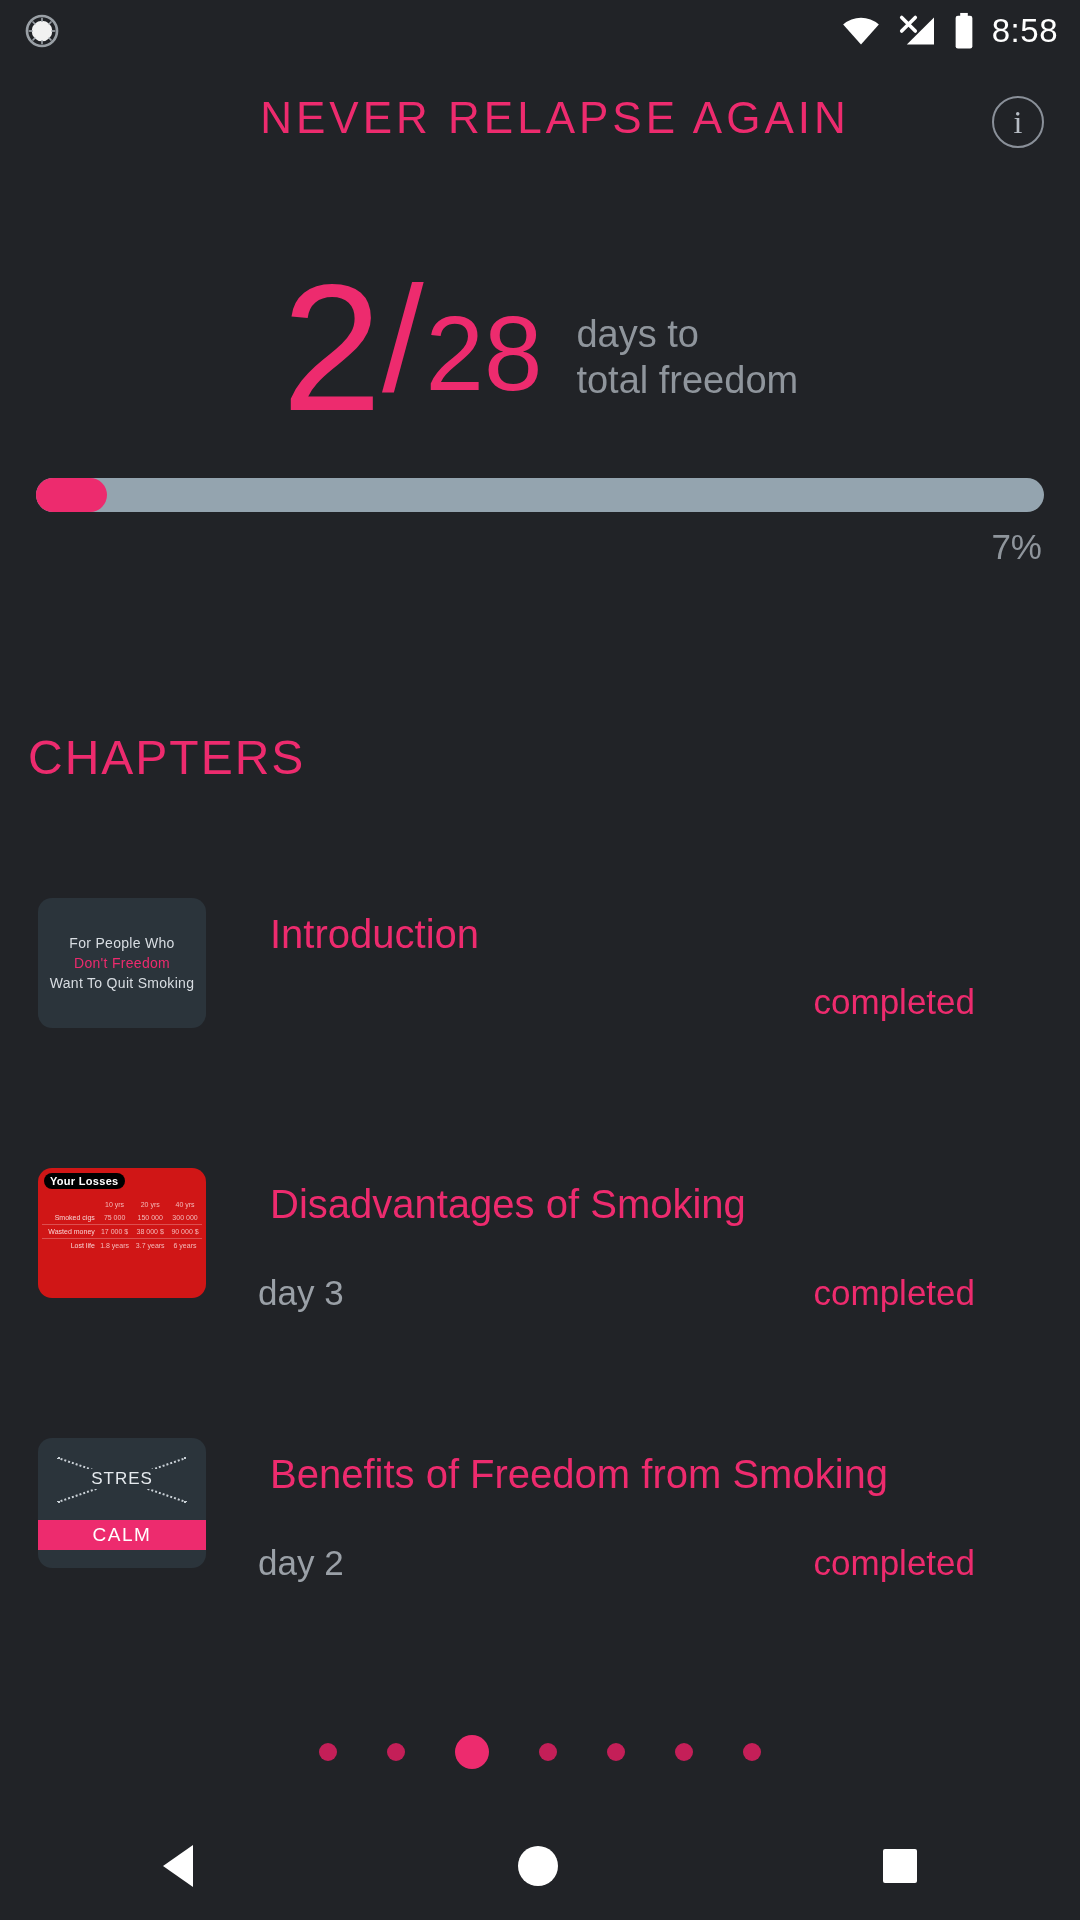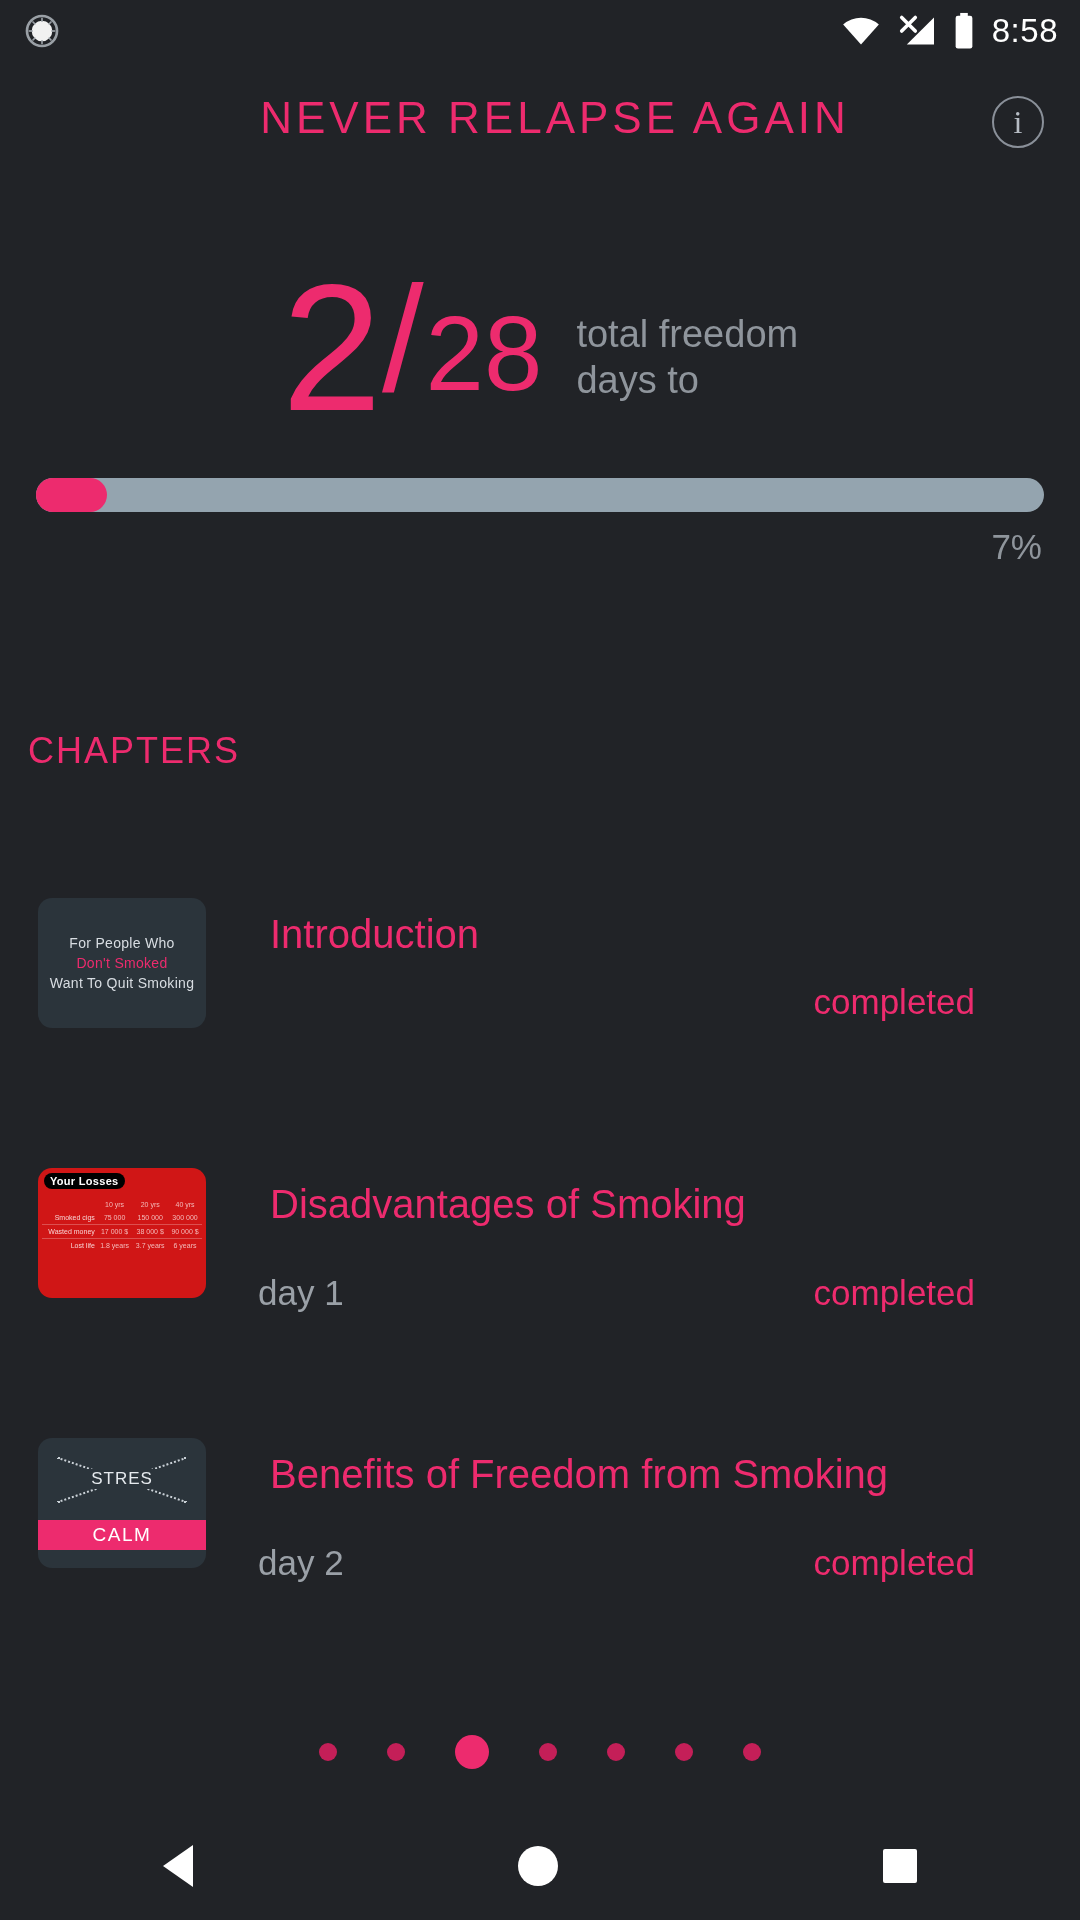--- a/index.html
+++ b/index.html
@@ -72,21 +72,21 @@
     height:34px; background:#ed2b6e; border-radius:17px;
   }
   .pct {
     position:absolute; top:527px; right:38px;
     color:#8f959c; font-size:35px; font-weight:300;
   }
 
   
   .chapters-head {
     position:absolute; top:730px; left:28px;
-    color:#ed2b6e; font-size:36px; letter-spacing:2px; font-weight:400;text-align:center;
+    color:#ed2b6e; font-size:48px; letter-spacing:2px; font-weight:400;text-align:center;
   }
   .chapter-list {
     position:absolute; top:890px; left:0; width:1080px;
   }
   .chapter {
     position:relative; height:270px;
   }
   .thumb {
     position:absolute; left:38px; top:8px;
     width:168px; height:130px; border-radius:14px; overflow:hidden;
@@ -221,38 +221,38 @@
   </div>
   <div class="info-btn">
     <span>i</span>
   </div>
 
   <div class="counter-wrap">
     <div class="big-num">2</div>
     <div class="slash">/</div>
     <div class="total-num">28</div>
     <div class="counter-label">
+      <div>days to</div>
       <div>total freedom</div>
-      <div>days to</div>
     </div>
   </div>
 
   <div class="progress-track">
     <div class="progress-fill" id="progress-fill" style="width: 7%;"></div>
   </div>
   <div class="pct">7%</div>
 
   <div class="chapters-head">CHAPTERS</div>
 
   <div class="chapter-list">
 
     <div class="chapter">
       <div class="thumb t-intro">
         <div>For People Who</div>
-        <div class="hl">Don't Smoked</div>
+        <div class="hl">Don't Freedom</div>
         <div>Want To Quit Smoking</div>
       </div>
       <div class="ch-title">Introduction</div>
       <div class="ch-status nodayline">completed</div>
     </div>
 
     <div class="chapter">
       <div class="thumb t-loss">
         <div class="badge">Your Losses</div>
         <table>
@@ -278,21 +278,21 @@
           <tr>
             <td class="rh">Lost life</td>
             <td>1.8 years</td>
             <td>3.7 years</td>
             <td>6 years</td>
           </tr>
         </tbody>
           </table>
       </div>
       <div class="ch-title">Disadvantages of Smoking</div>
-      <div class="ch-day">day 1</div>
+      <div class="ch-day">day 3</div>
       <div class="ch-status">completed</div>
     </div>
 
     <div class="chapter">
       <div class="thumb t-calm">
         <div class="stress-box">
           <div class="xline a"></div>
           <div class="xline b"></div>
           <div class="stress-word">STRES</div>
         </div>

